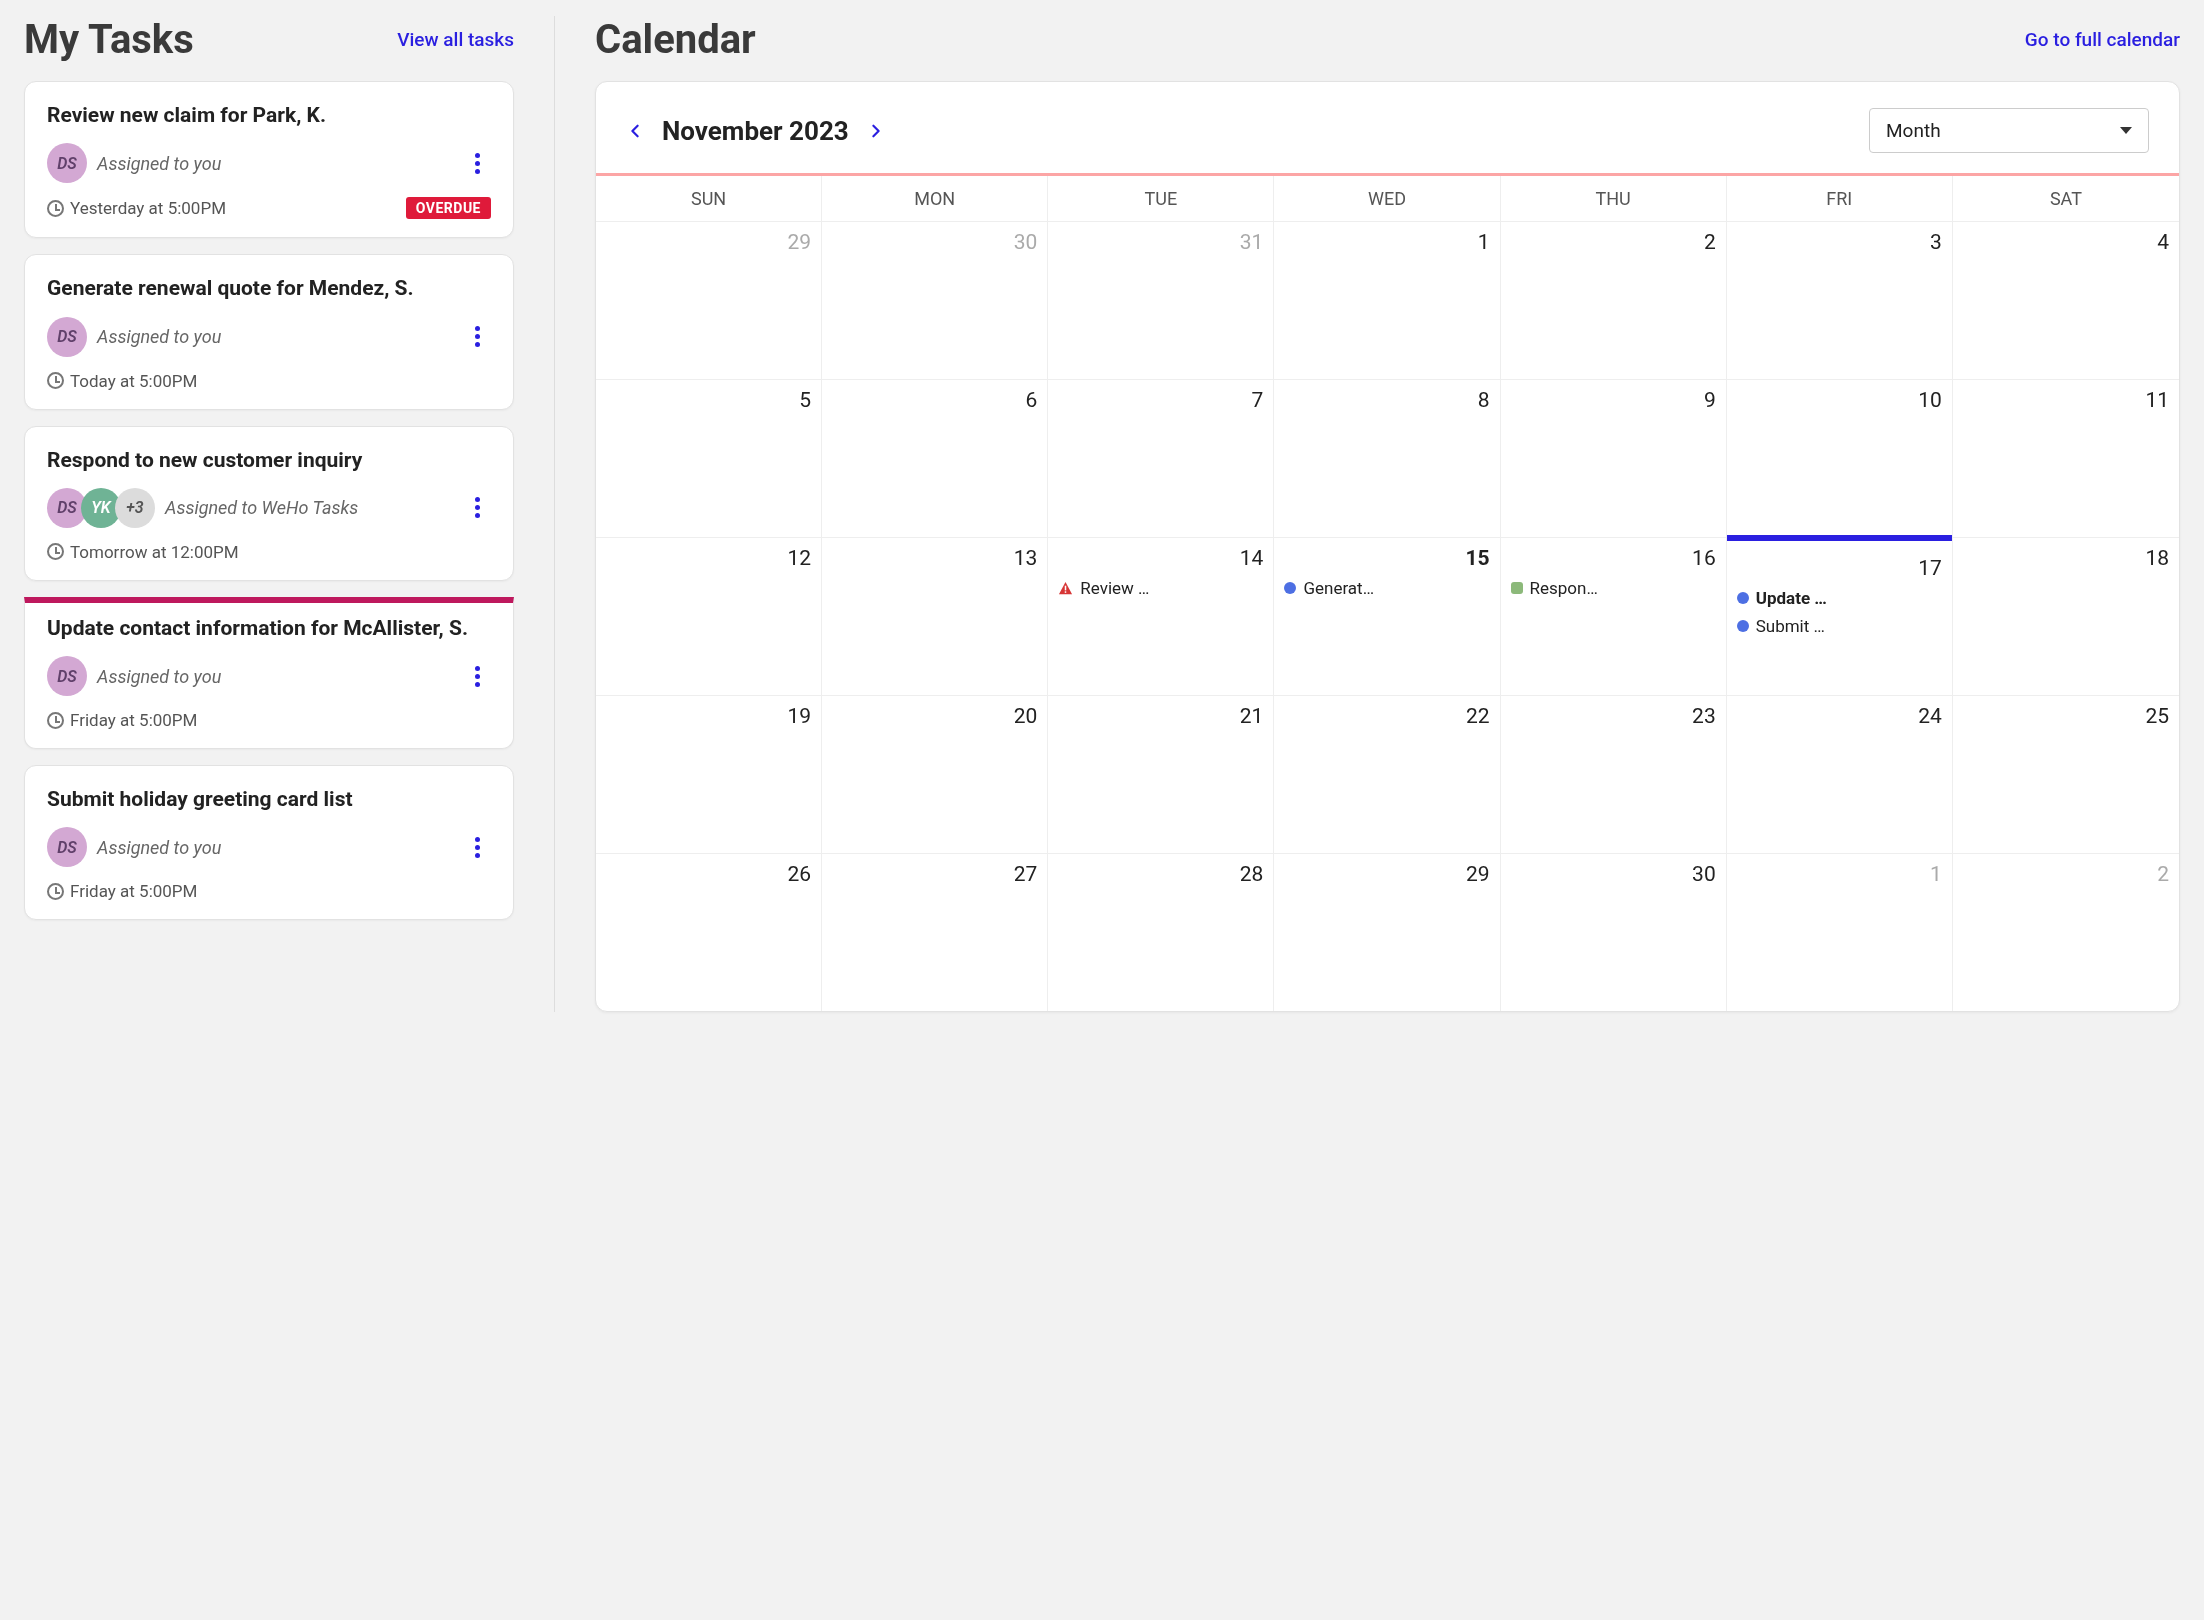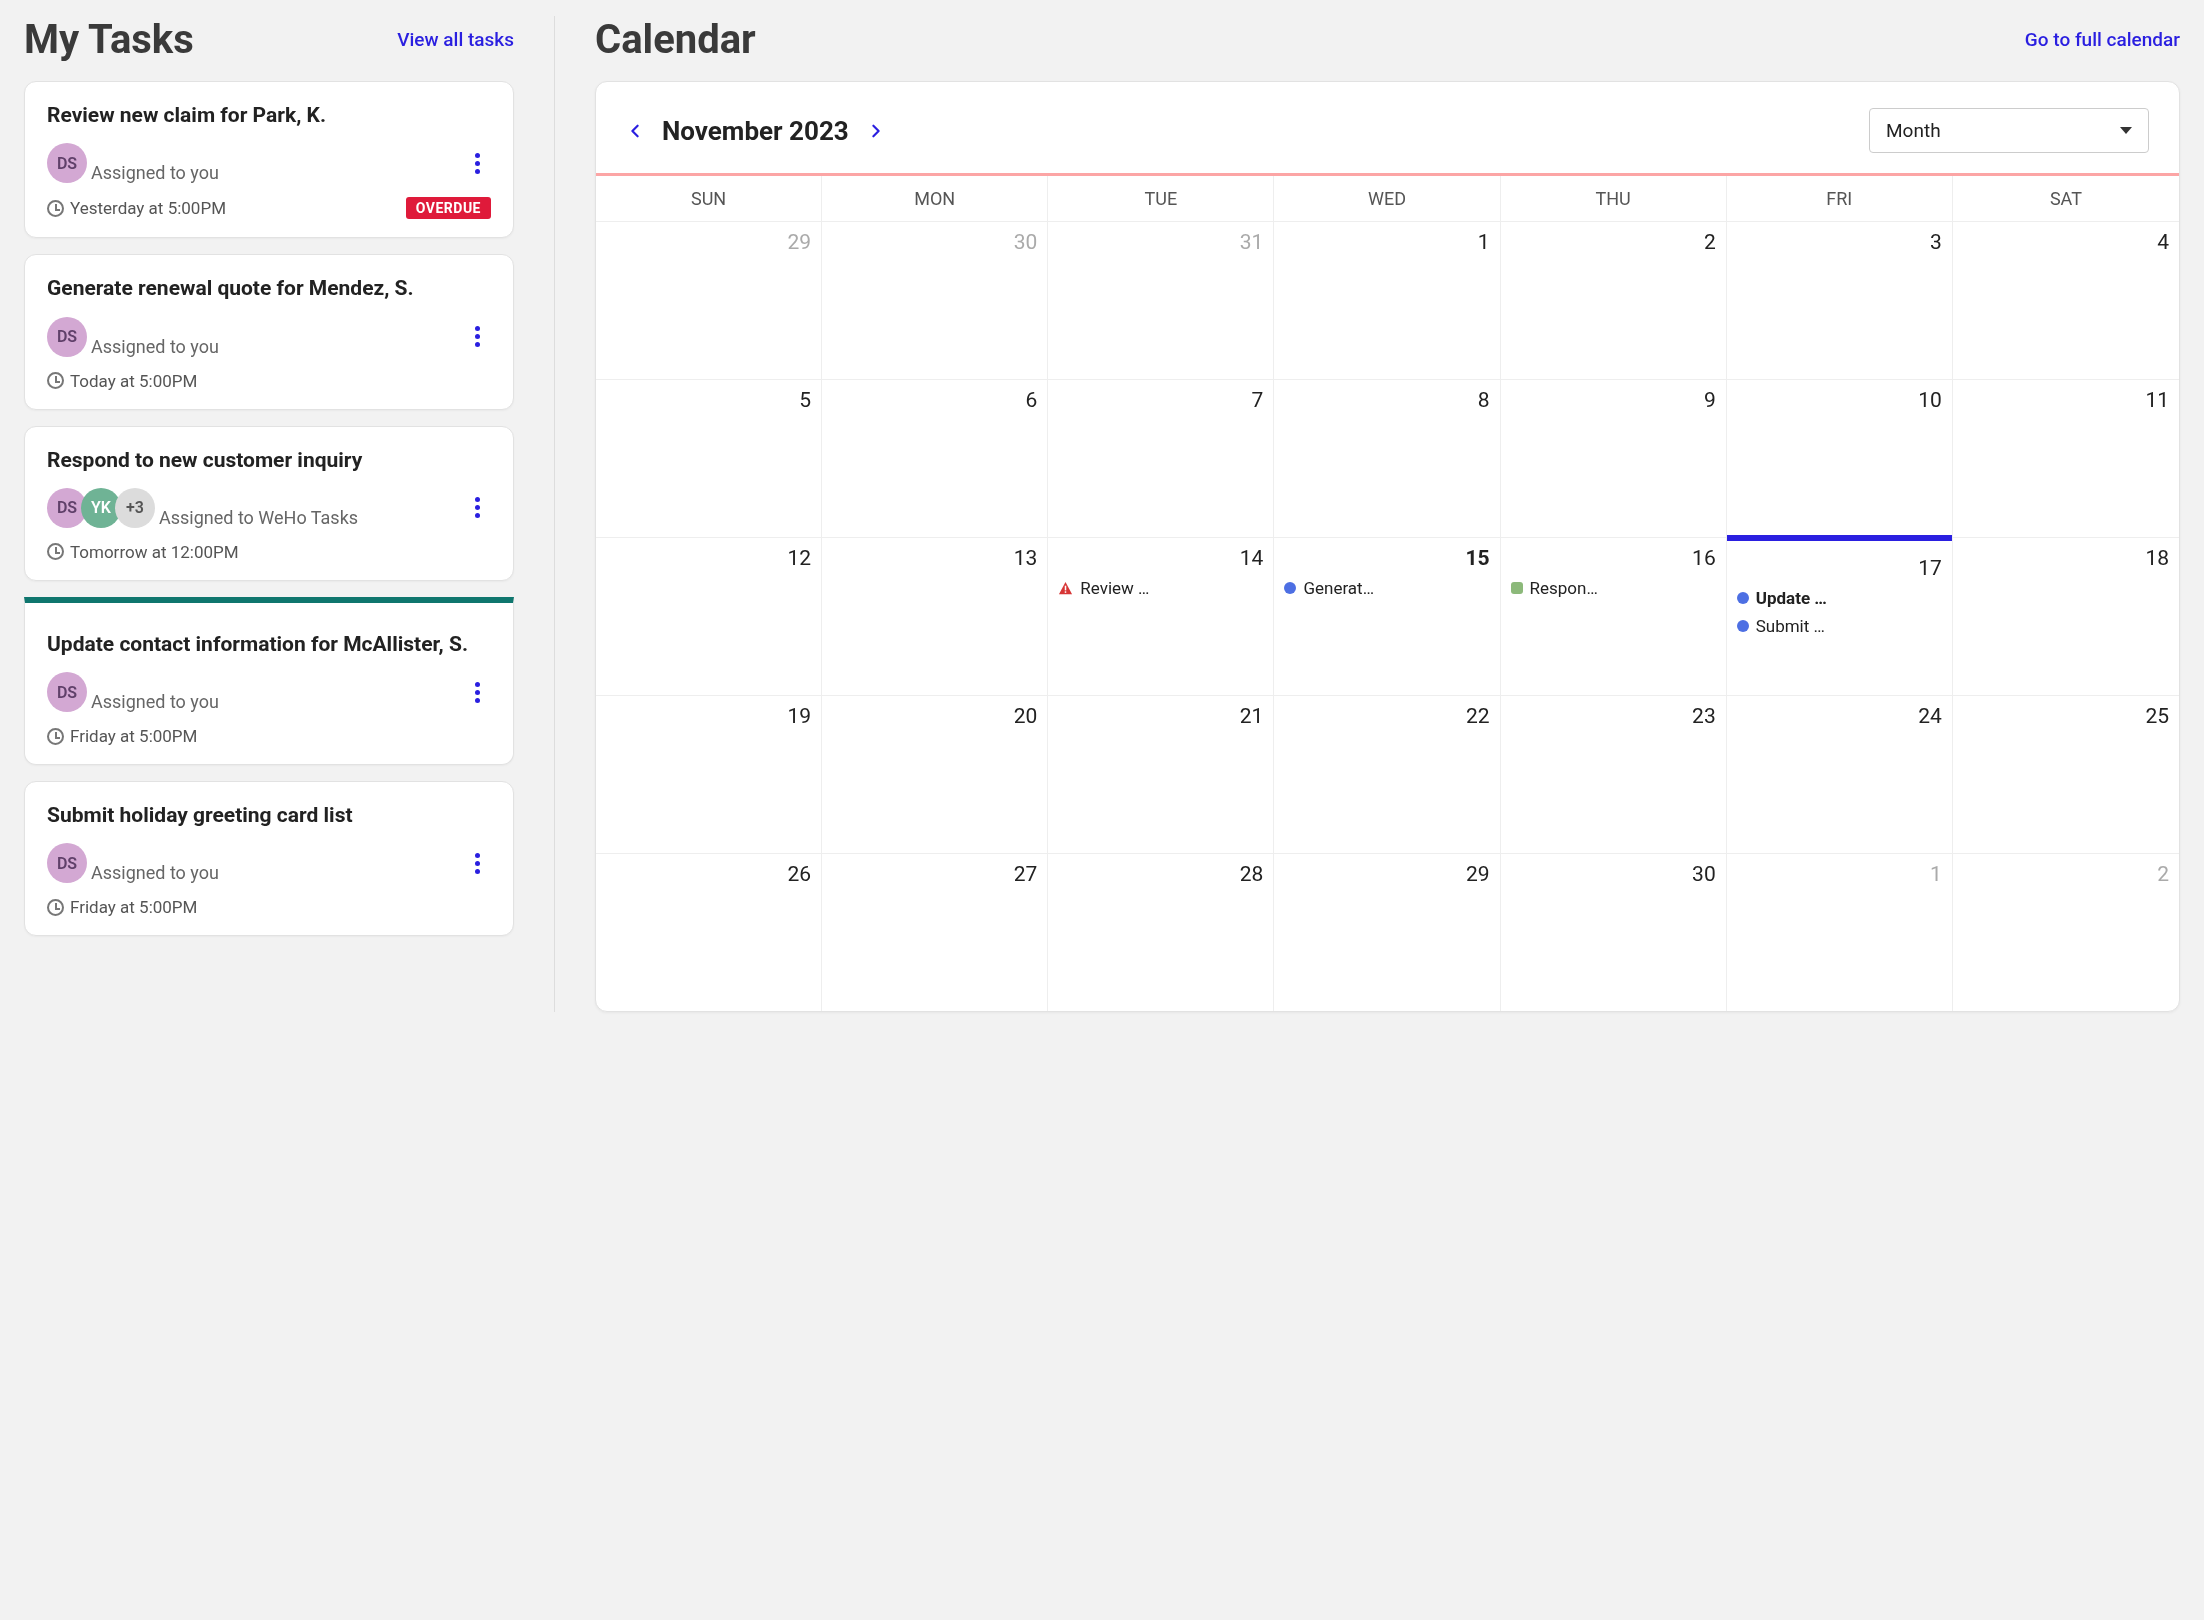--- a/index.html
+++ b/index.html
@@ -20,25 +20,25 @@
 
 
 .task-card {
   background: #fff;
   border: 1px solid #e2e2e2;
   border-radius: 12px;
   padding: 20px 22px 18px;
   margin-bottom: 16px;
   box-shadow: 0 1px 2px rgba(0,0,0,0.04);
 }
-.task-card.today-border { border-top: 6px solid #0f766e; border-top-left-radius: 0; border-top-right-radius: 0; padding-top: 28px;}
+.task-card.today-border { border-top: 6px solid #be185d; border-top-left-radius: 0; border-top-right-radius: 0; padding-top: 12px;}
 .task-title { font-size: 21px; font-weight: 700; color: #222; margin-bottom: 14px; line-height: 1.3; }
 .task-row { display: flex; align-items: center; gap: 10px; }
 .task-row-main { justify-content: space-between; margin-bottom: 14px; }
-.task-row-left { display: flex; align-items: flex-end; gap: 4px; }
+.task-row-left { display: flex; align-items: center; gap: 10px; font-style: italic; }
 .avatars { display: flex; }
 .avatar {
   width: 40px; height: 40px; border-radius: 50%;
   display: flex; align-items: center; justify-content: center;
   font-size: 16px; font-weight: 600; color: #444;
   margin-left: -6px;
 }
 .avatar:first-child { margin-left: 0; }
 .avatar.ds { background: #d3a8d3; color: #60406a; }
 .avatar.yk { background: #6fb395; color: #fff; }

